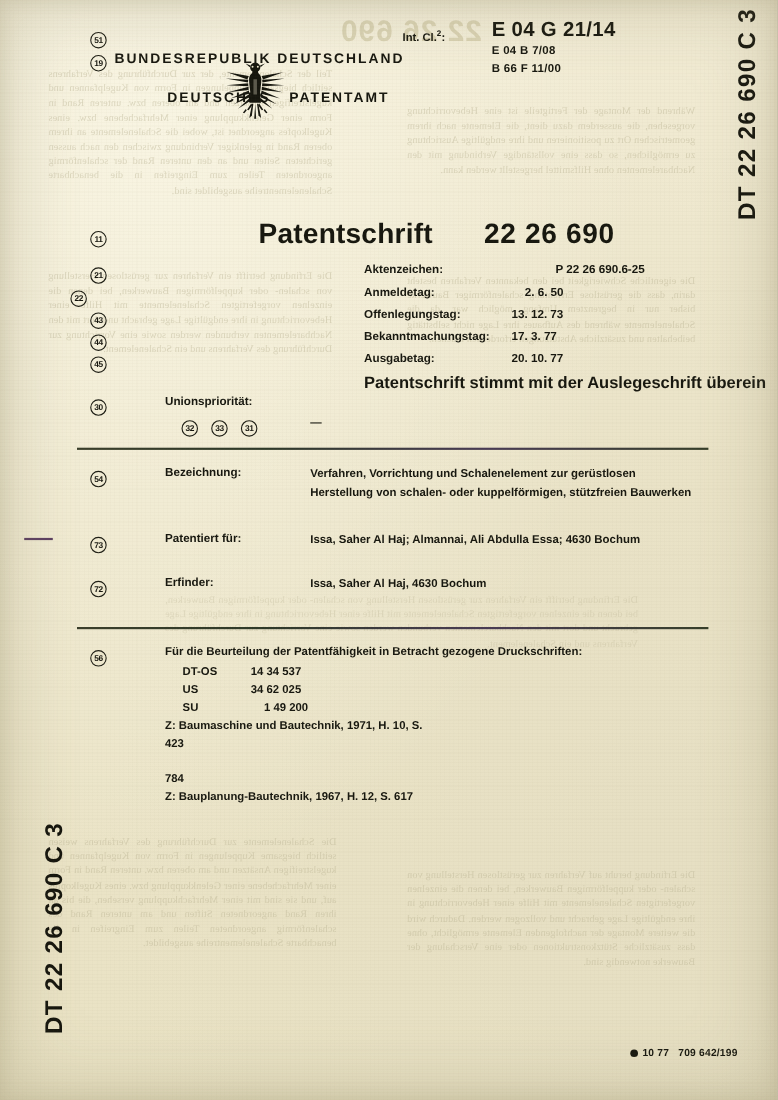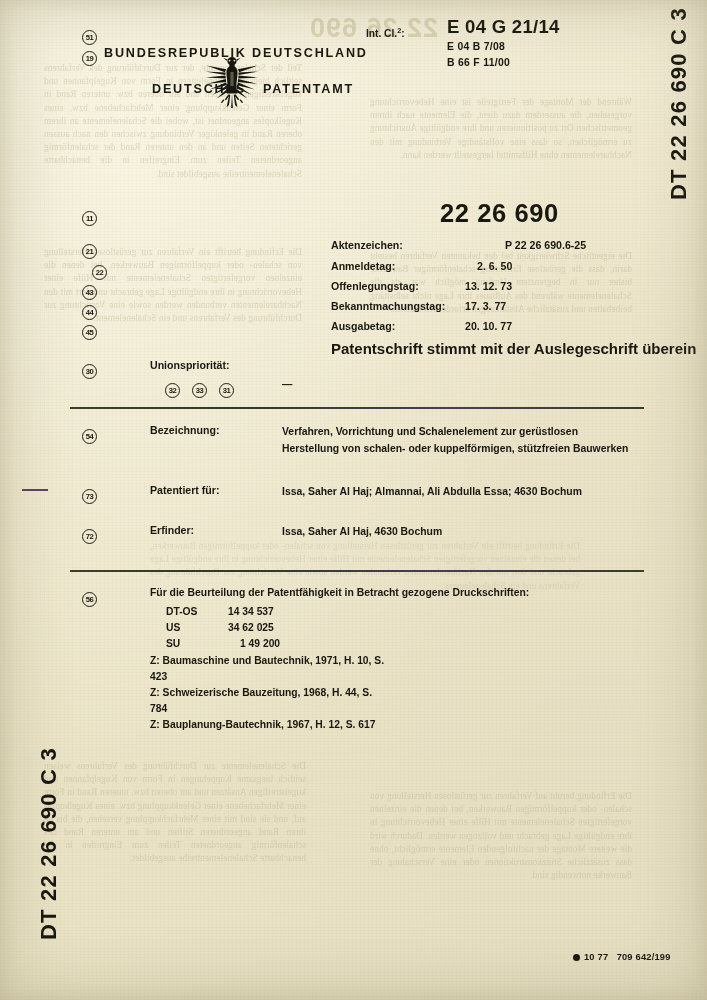--- a/index.html
+++ b/index.html
@@ -236,29 +236,30 @@
   <div class="layer ipc-main" style="left:447px; top:16px;">E 04 G 21/14</div>
   <div class="layer ipc-sub" style="left:447px; top:41px;">E 04 B  7/08</div>
   <div class="layer ipc-sub" style="left:447px; top:57px;">B 66 F  11/00</div>
 
   <div class="vert-num" style="left:666px; top:200px;">DT 22 26 690 C 3</div>
 
   <div class="layer" style="left:82px; top:207px;">
     <span class="code">11</span>
   </div>
 
+  <div class="layer title-main" style="left:235px; top:199px;">Patentschrift</div>
   <div class="layer title-num" style="left:440px; top:199px;">22 26 690</div>
 
   <div class="layer" style="left:82px; top:240px;">
     <span class="code">21</span>
   </div>
   <div class="layer fld-label" style="left:331px; top:239px;">Aktenzeichen:</div>
   <div class="layer fld-value" style="left:465px; top:239px;padding-left:40px;">P 22 26 690.6-25</div>
 
-  <div class="layer" style="left:92px; top:261px;">
+  <div class="layer" style="left:64px; top:261px;">
     <span class="code">22</span>
   </div>
   <div class="layer fld-label" style="left:331px; top:260px;">Anmeldetag:</div>
   <div class="layer fld-value" style="left:477px; top:260px;">2.  6. 50</div>
 
   <div class="layer" style="left:82px; top:281px;">
     <span class="code">43</span>
   </div>
   <div class="layer fld-label" style="left:331px; top:280px;">Offenlegungstag:</div>
   <div class="layer fld-value" style="left:465px; top:280px;">13. 12. 73</div>
@@ -326,21 +327,20 @@
   <div class="layer cit-line" style="left:228px; top:604px;">14 34 537</div>
 
   <div class="layer cit-line" style="left:166px; top:620px;">US</div>
   <div class="layer cit-line" style="left:228px; top:620px;text-align:center;">34 62 025</div>
 
   <div class="layer cit-line" style="left:166px; top:636px;">SU</div>
   <div class="layer cit-line" style="left:240px; top:636px;">1 49 200</div>
 
   <div class="layer cit-line" style="left:150px; top:653px;">Z: Baumaschine und Bautechnik, 1971, H. 10, S.</div>
   <div class="layer cit-line" style="left:150px; top:669px;">423</div>
-  <div class="layer cit-line" style="left:150px; top:685px;">Z: Schweizerische Bauzeitung, 1968, H. 44, S.</div>
   <div class="layer cit-line" style="left:150px; top:701px;">784</div>
   <div class="layer cit-line" style="left:150px; top:717px;text-align:center;">Z: Bauplanung-Bautechnik, 1967, H. 12, S. 617</div>
 
   <div class="vert-num" style="left:36px; top:940px;">DT 22 26 690 C 3</div>
 
   <div class="footer" style="left:573px; top:952px;">
     <span class="dot"></span><span>10 77</span>&nbsp;&nbsp;&nbsp;<span>709 642/199</span>
   </div>
 
   <div id="grain"></div>

